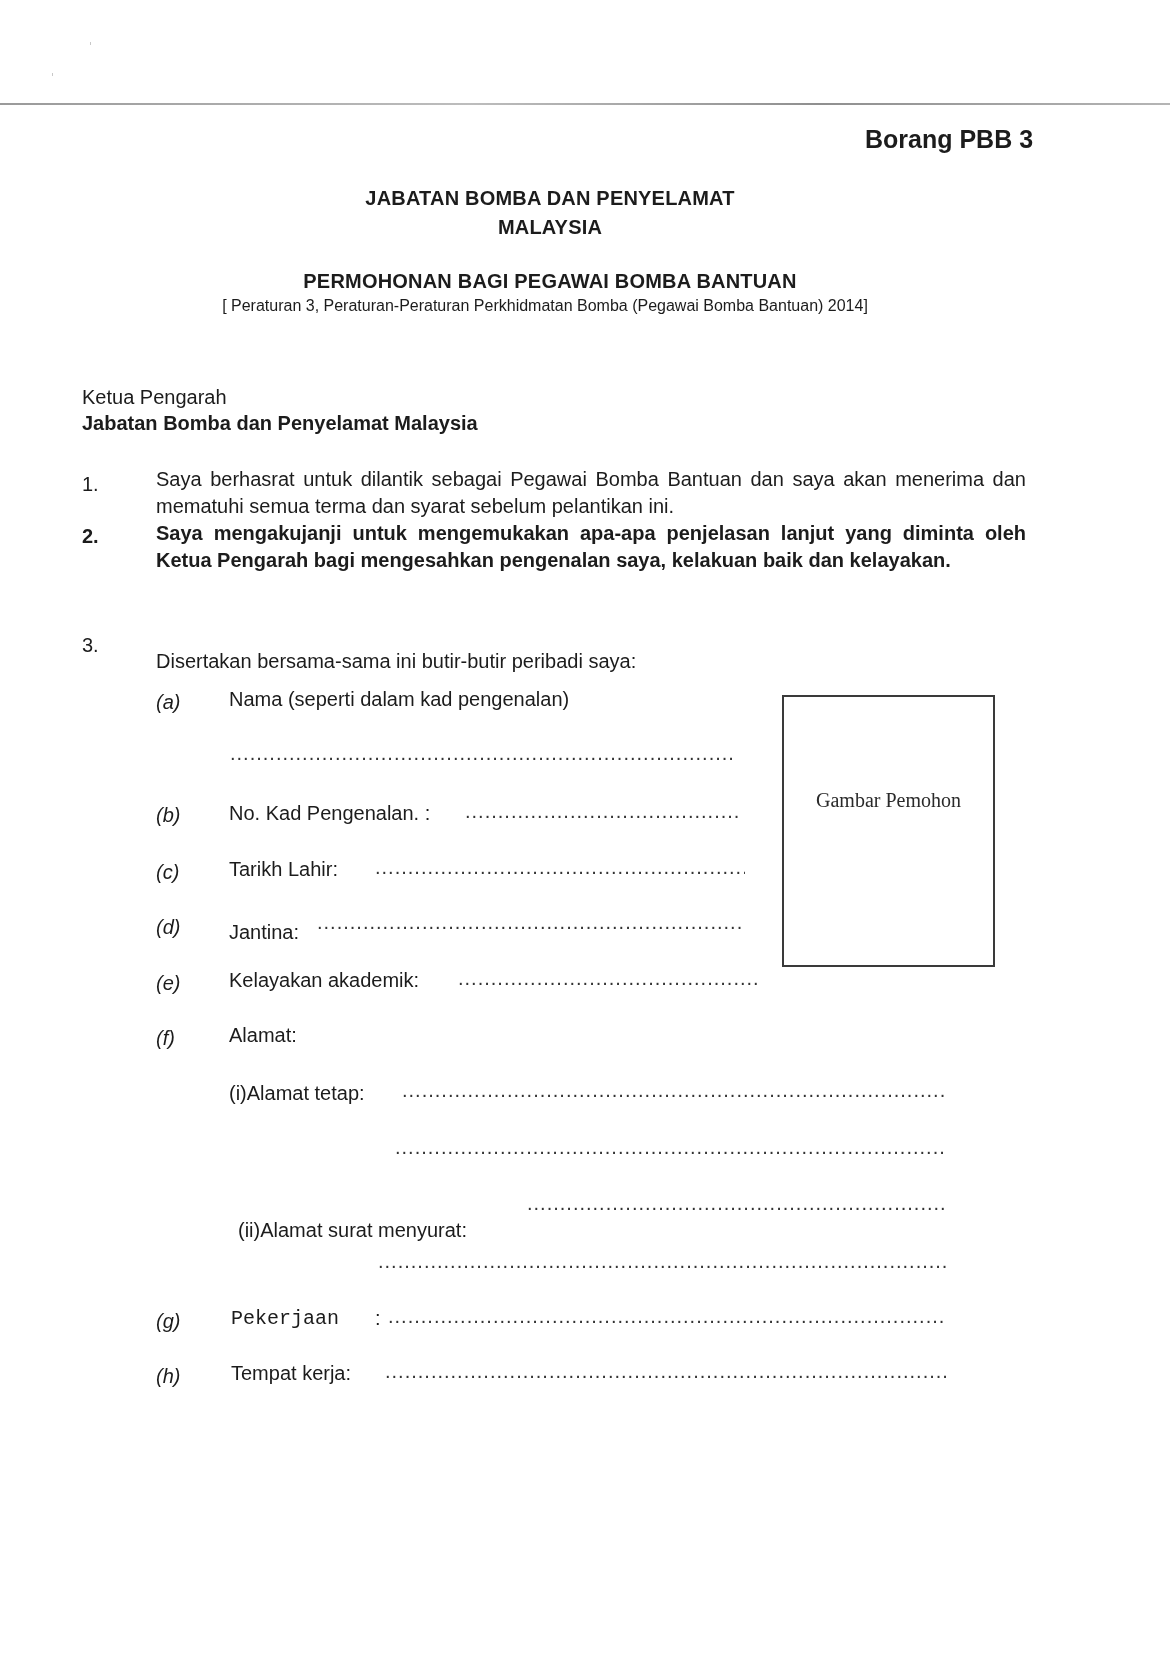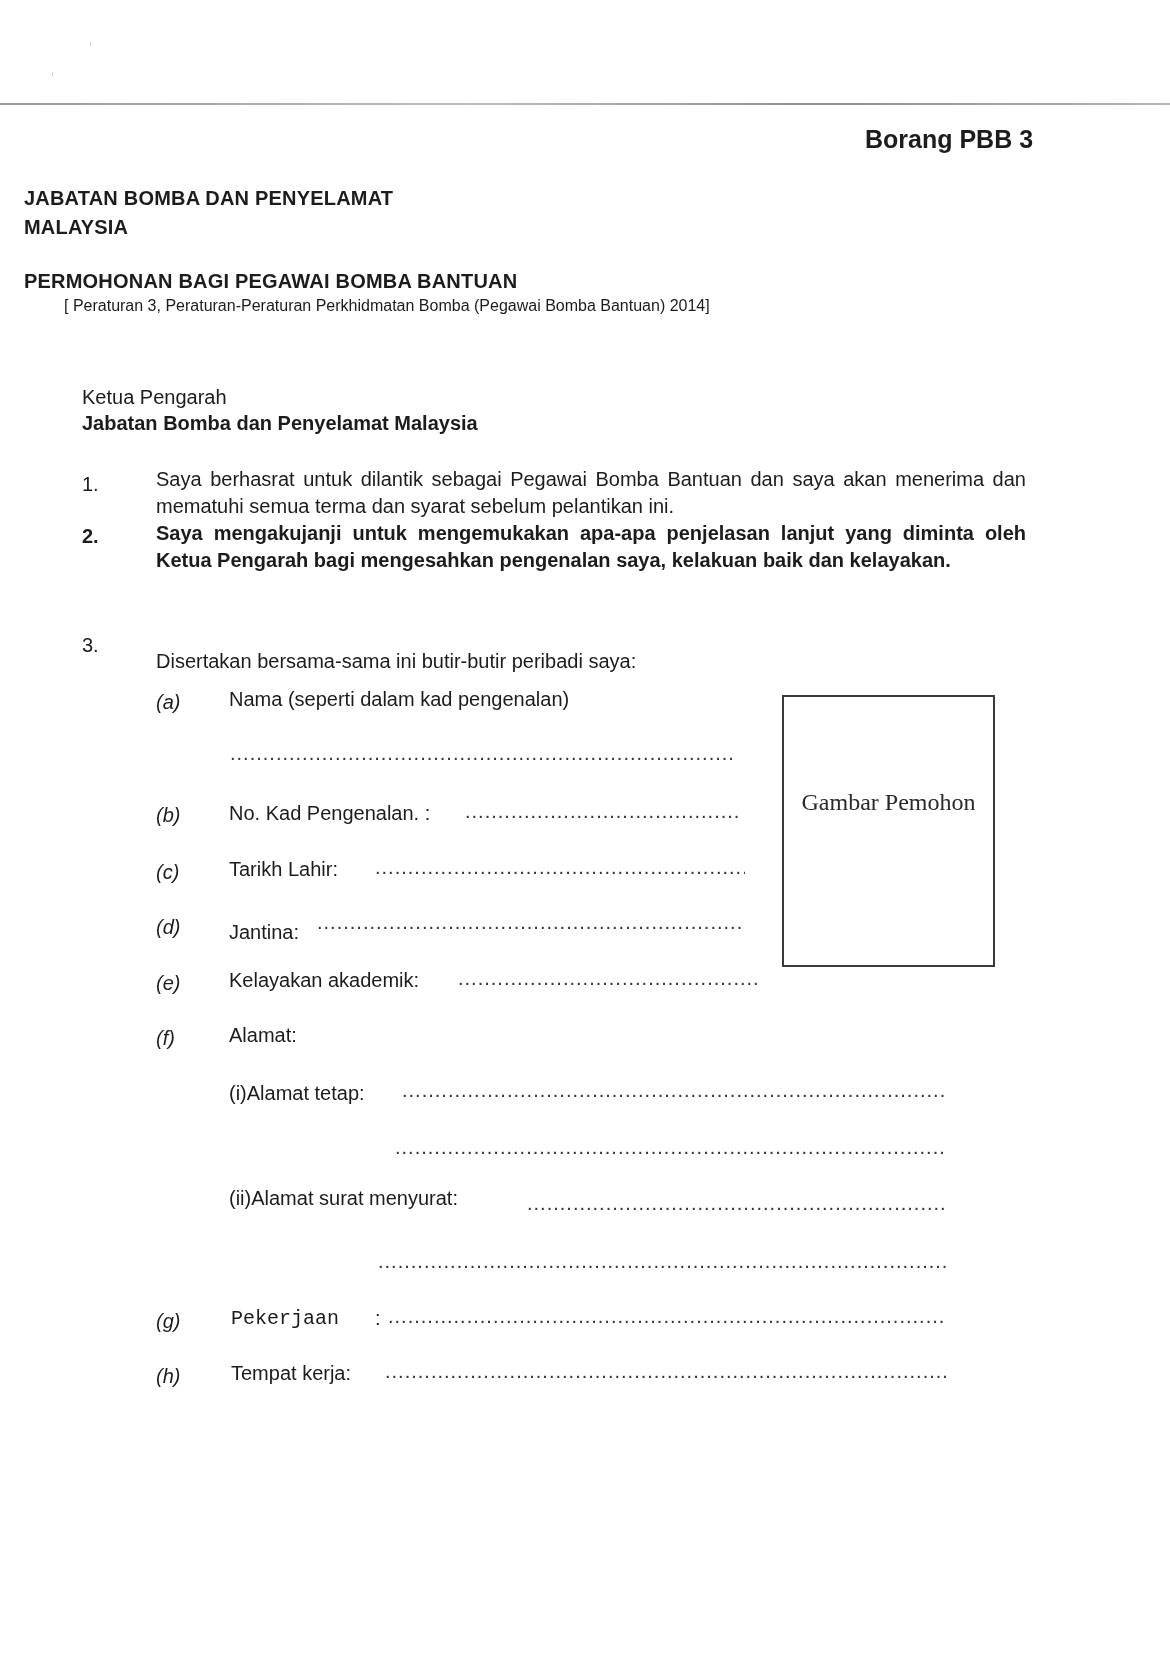--- a/index.html
+++ b/index.html
@@ -7,38 +7,38 @@
     width: 1170px; height: 1665px; position: relative; overflow: hidden;
     font-family: "Liberation Sans", sans-serif; color: #1c1c1c;
   }
   .abs { position: absolute; white-space: nowrap; }
   .scan-rule {
     position: absolute; left: 0; top: 103px; width: 1170px; height: 2px;
     background: linear-gradient(to right, #9a9a9a, #bdbdbd 40%, #8f8f8f 70%, #b5b5b5);
   }
   .speck { position: absolute; width: 1px; height: 3px; background: #c8c8c8; }
   .form-code { left: 865px; top: 125px; font-size: 25px; font-weight: bold; }
-  .center { left: 0; width: 1100px; text-align: left; padding-left: 24px; }
+  .center { left: 0; width: 1100px; text-align: center; }
   .h1 { font-size: 20px; font-weight: bold; letter-spacing: 0.2px; }
   .sub { font-size: 16px; }
   .addr { font-size: 20px; left: 82px; }
   .para-num { font-size: 20px; left: 82px; }
   .para-text { font-size: 20px; left: 156px; width: 870px; white-space: normal; line-height: 27px; }
   .bold { font-weight: bold; }
   .justify { text-align: justify; text-align-last: left; }
   .item-letter { font-size: 20px; font-style: italic; left: 156px; }
   .item-label { font-size: 20px; left: 229px; }
   .dots { font-size: 20px; letter-spacing: 1px; color: #333; }
   .photo-box {
     position: absolute; left: 782px; top: 695px; width: 209px; height: 268px;
     border: 2px solid #3a3a3a;
   }
   .photo-label {
     position: absolute; left: 0; right: 0; top: 92px; text-align: center;
-    font-family: "Liberation Serif", serif; font-size: 24px; color: #2a2a2a;
+    font-family: "Liberation Serif", serif; font-size: 20px; color: #2a2a2a;
   }
 </style>
 </head>
 <body>
 
 <div class="speck" style="left:90px;top:42px;"></div>
 <div class="speck" style="left:52px;top:73px;"></div>
 <div class="scan-rule"></div>
 
 <div class="abs form-code">Borang PBB 3</div>
@@ -81,21 +81,21 @@
 <div class="abs item-label" style="top:969px;">Kelayakan akademik:</div>
 <div class="abs dots" style="left:458px;top:967px;width:302px;overflow:hidden;"><span>........................................................................................................</span></div>
 
 <div class="abs item-letter" style="top:1027px;">(f)</div>
 <div class="abs item-label" style="top:1024px;">Alamat:</div>
 
 <div class="abs item-label" style="top:1082px;">(i)Alamat tetap:</div>
 <div class="abs dots" style="left:402px;top:1079px;width:545px;overflow:hidden;"><span>........................................................................................................</span></div>
 <div class="abs dots" style="left:395px;top:1136px;width:552px;overflow:hidden;"><span>........................................................................................................</span></div>
 
-<div class="abs item-label" style="top:1187px;">(ii)Alamat surat menyurat:</div>
+<div class="abs item-label" style="top:1219px;margin-left:9px;">(ii)Alamat surat menyurat:</div>
 <div class="abs dots" style="left:527px;top:1192px;width:420px;overflow:hidden;"><span>........................................................................................................</span></div>
 <div class="abs dots" style="left:378px;top:1250px;width:569px;overflow:hidden;"><span>........................................................................................................</span></div>
 
 <div class="abs item-letter" style="top:1310px;">(g)</div>
 <div class="abs item-label" style="top:1307px;left:231px;font-family:Liberation Mono, monospace;">Pekerjaan</div>
 <div class="abs item-label" style="top:1307px;left:375px;">:</div>
 <div class="abs dots" style="left:388px;top:1305px;width:559px;overflow:hidden;"><span>........................................................................................................</span></div>
 
 <div class="abs item-letter" style="top:1365px;">(h)</div>
 <div class="abs item-label" style="top:1362px;left:231px;">Tempat kerja:</div>

